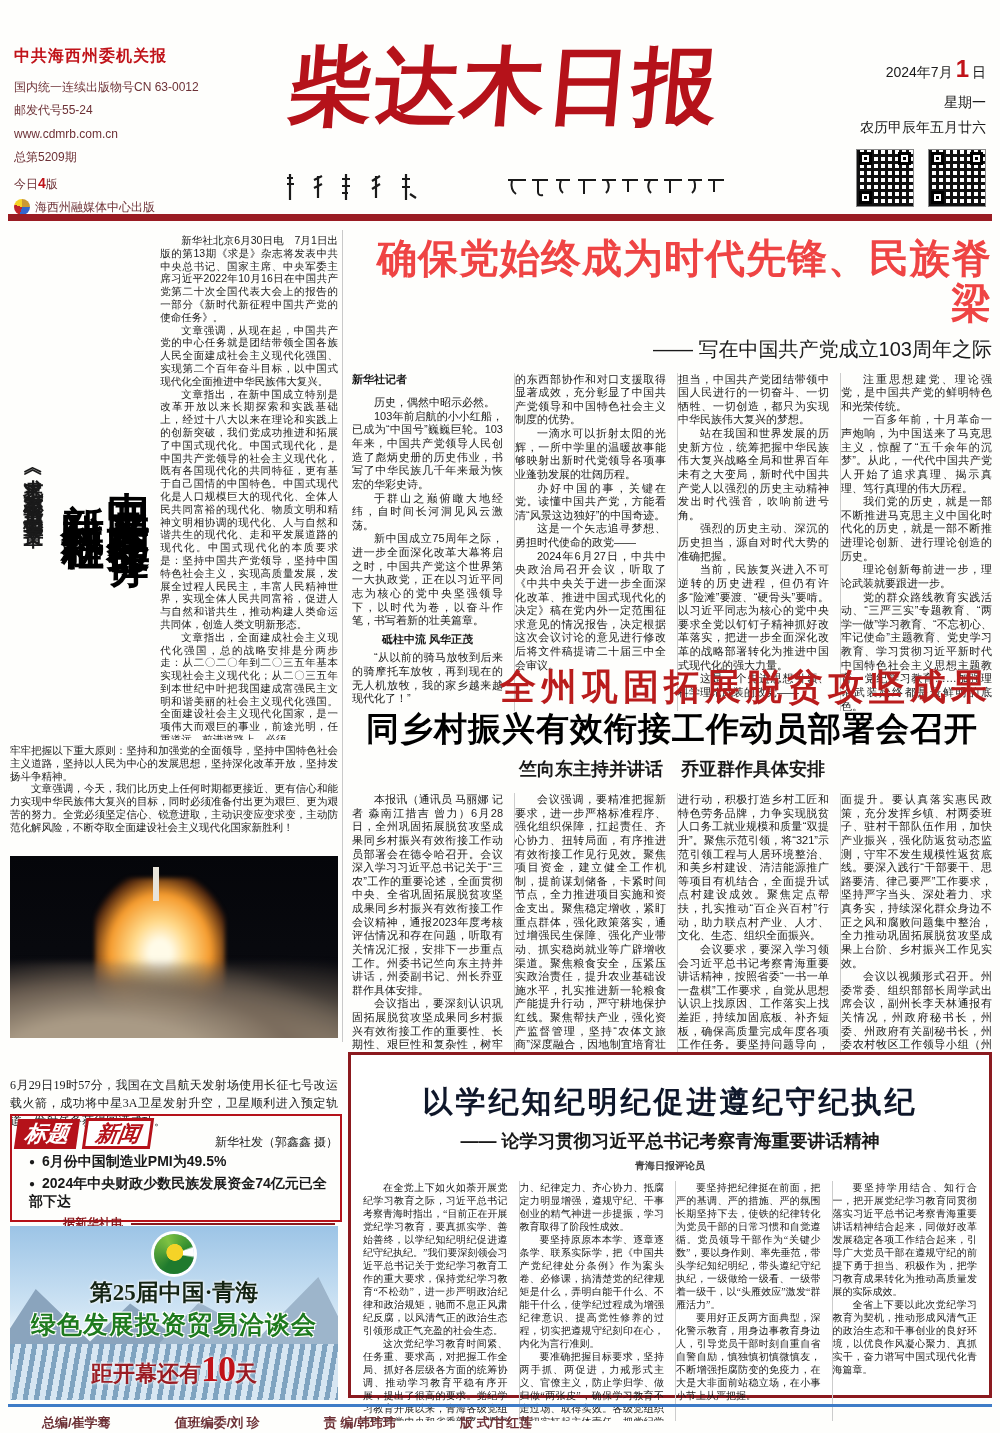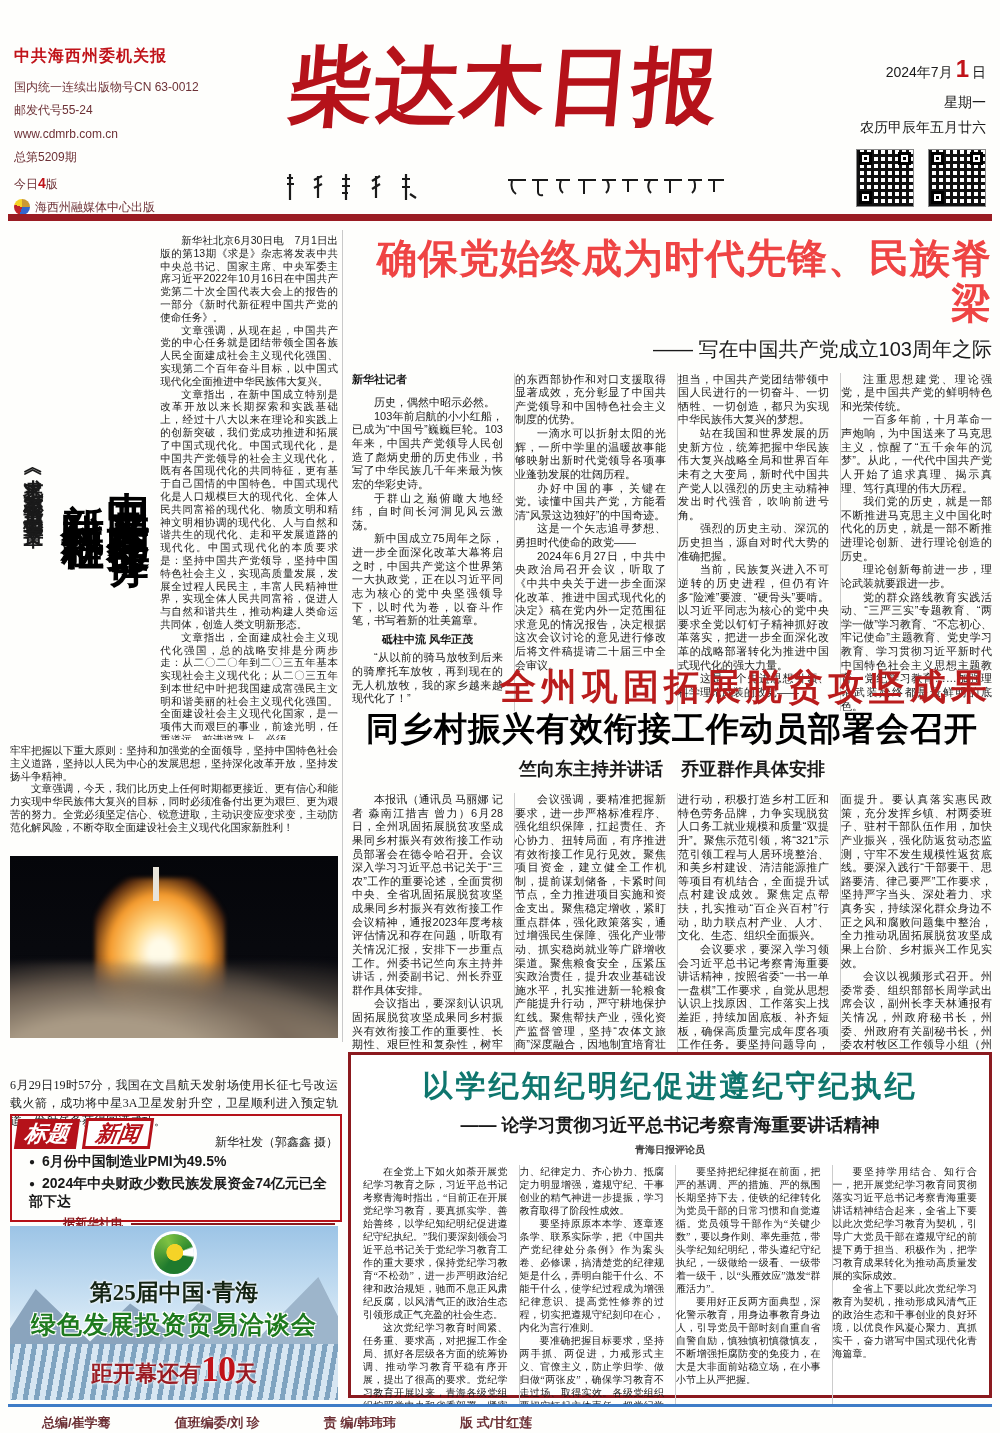--- a/index.html
+++ b/index.html
@@ -116,21 +116,21 @@
   
   #art3{position:absolute;left:352px;top:666px;width:640px;}
   .a3-h1{font:900 36px/1.2 "Liberation Serif",serif;text-align:right;letter-spacing:5px;color:#b91c1c;}
   .a3-h2{font:900 33px/1.25 "Liberation Serif",serif;text-align:center;letter-spacing:1px;color:#000;}
   .a3-sub{font:700 18px/1.2 "Liberation Sans",sans-serif;text-align:center;margin-top:9px;}
   #art3 .cols{height:260px;}
 
   
   #art4{position:absolute;left:348px;top:1052px;width:644px;height:346px;box-sizing:border-box;
     border:3px solid #8b1a1f;padding:8px 12px;background:#fff;}
-  .a4-h{font:900 30px/1.25 "Liberation Serif",serif;text-align:center;letter-spacing:3px;color:#0f766e;margin-top:4px;}
+  .a4-h{font:900 30px/1.25 "Liberation Serif",serif;text-align:center;letter-spacing:3px;color:#0f172a;margin-top:20px;}
   .a4-sub{font:700 18px/1.25 "Liberation Sans",sans-serif;text-align:center;margin-top:9px;}
   .a4-by{font:700 10px/1 "Liberation Sans",sans-serif;text-align:center;color:#444;margin-top:9px;}
   #art4 .cols{height:240px;margin-top:10px;}
 </style>
 </head>
 <body>
 
 <div id="page">
 
   <div id="masthead-left">
@@ -310,21 +310,21 @@
       <div class="col kcol">
           <p class="noindent">力、纪律定力、齐心协力、抵腐定力明显增强，遵规守纪、干事创业的精气神进一步提振，学习教育取得了阶段性成效。</p>
           <p>要坚持原原本本学、逐章逐条学、联系实际学，把《中国共产党纪律处分条例》作为案头卷、必修课，搞清楚党的纪律规矩是什么，弄明白能干什么、不能干什么，使学纪过程成为增强纪律意识、提高党性修养的过程，切实把遵规守纪刻印在心，内化为言行准则。</p>
           <p>要准确把握目标要求，坚持两手抓、两促进，力戒形式主义、官僚主义，防止学归学、做归做“两张皮”，确保学习教育不走过场、取得实效。各级党组织要切实扛起主体责任，把党纪学习教育同经常性纪律教育结合起来，统筹安排、精心组织，推动学习教育走深走实。</p>
         </div>
       <div class="col kcol">
           <p>要坚持把纪律挺在前面，把严的基调、严的措施、严的氛围长期坚持下去，使铁的纪律转化为党员干部的日常习惯和自觉遵循。党员领导干部作为“关键少数”，要以身作则、率先垂范，带头学纪知纪明纪，带头遵纪守纪执纪，一级做给一级看、一级带着一级干，以“头雁效应”激发“群雁活力”。</p>
           <p>要用好正反两方面典型，深化警示教育，用身边事教育身边人，引导党员干部时刻自重自省自警自励，慎独慎初慎微慎友，不断增强拒腐防变的免疫力，在大是大非面前站稳立场，在小事小节上从严把握。</p>
         </div>
       <div class="col kcol">
-          <p>要坚持学用结合、知行合一，把开展党纪学习教育同贯彻落实习近平总书记考察青海重要讲话精神结合起来，全省上下要以此次党纪学习教育为契机，引导广大党员干部在遵规守纪的前提下勇于担当、积极作为，把学习教育成果转化为推动高质量发展的实际成效。</p>
+          <p>要坚持学用结合、知行合一，把开展党纪学习教育同贯彻落实习近平总书记考察青海重要讲话精神结合起来，同做好改革发展稳定各项工作结合起来，引导广大党员干部在遵规守纪的前提下勇于担当、积极作为，把学习教育成果转化为推动高质量发展的实际成效。</p>
           <p>全省上下要以此次党纪学习教育为契机，推动形成风清气正的政治生态和干事创业的良好环境，以优良作风凝心聚力、真抓实干，奋力谱写中国式现代化青海篇章。</p>
         </div>
     </div>
   </div>
 
   <div id="footer">
       <p>总编/崔学骞</p>
       <p>值班编委/刘 珍</p>
       <p>责 编/韩玮玮</p>
       <p>版 式/甘红莲</p>

